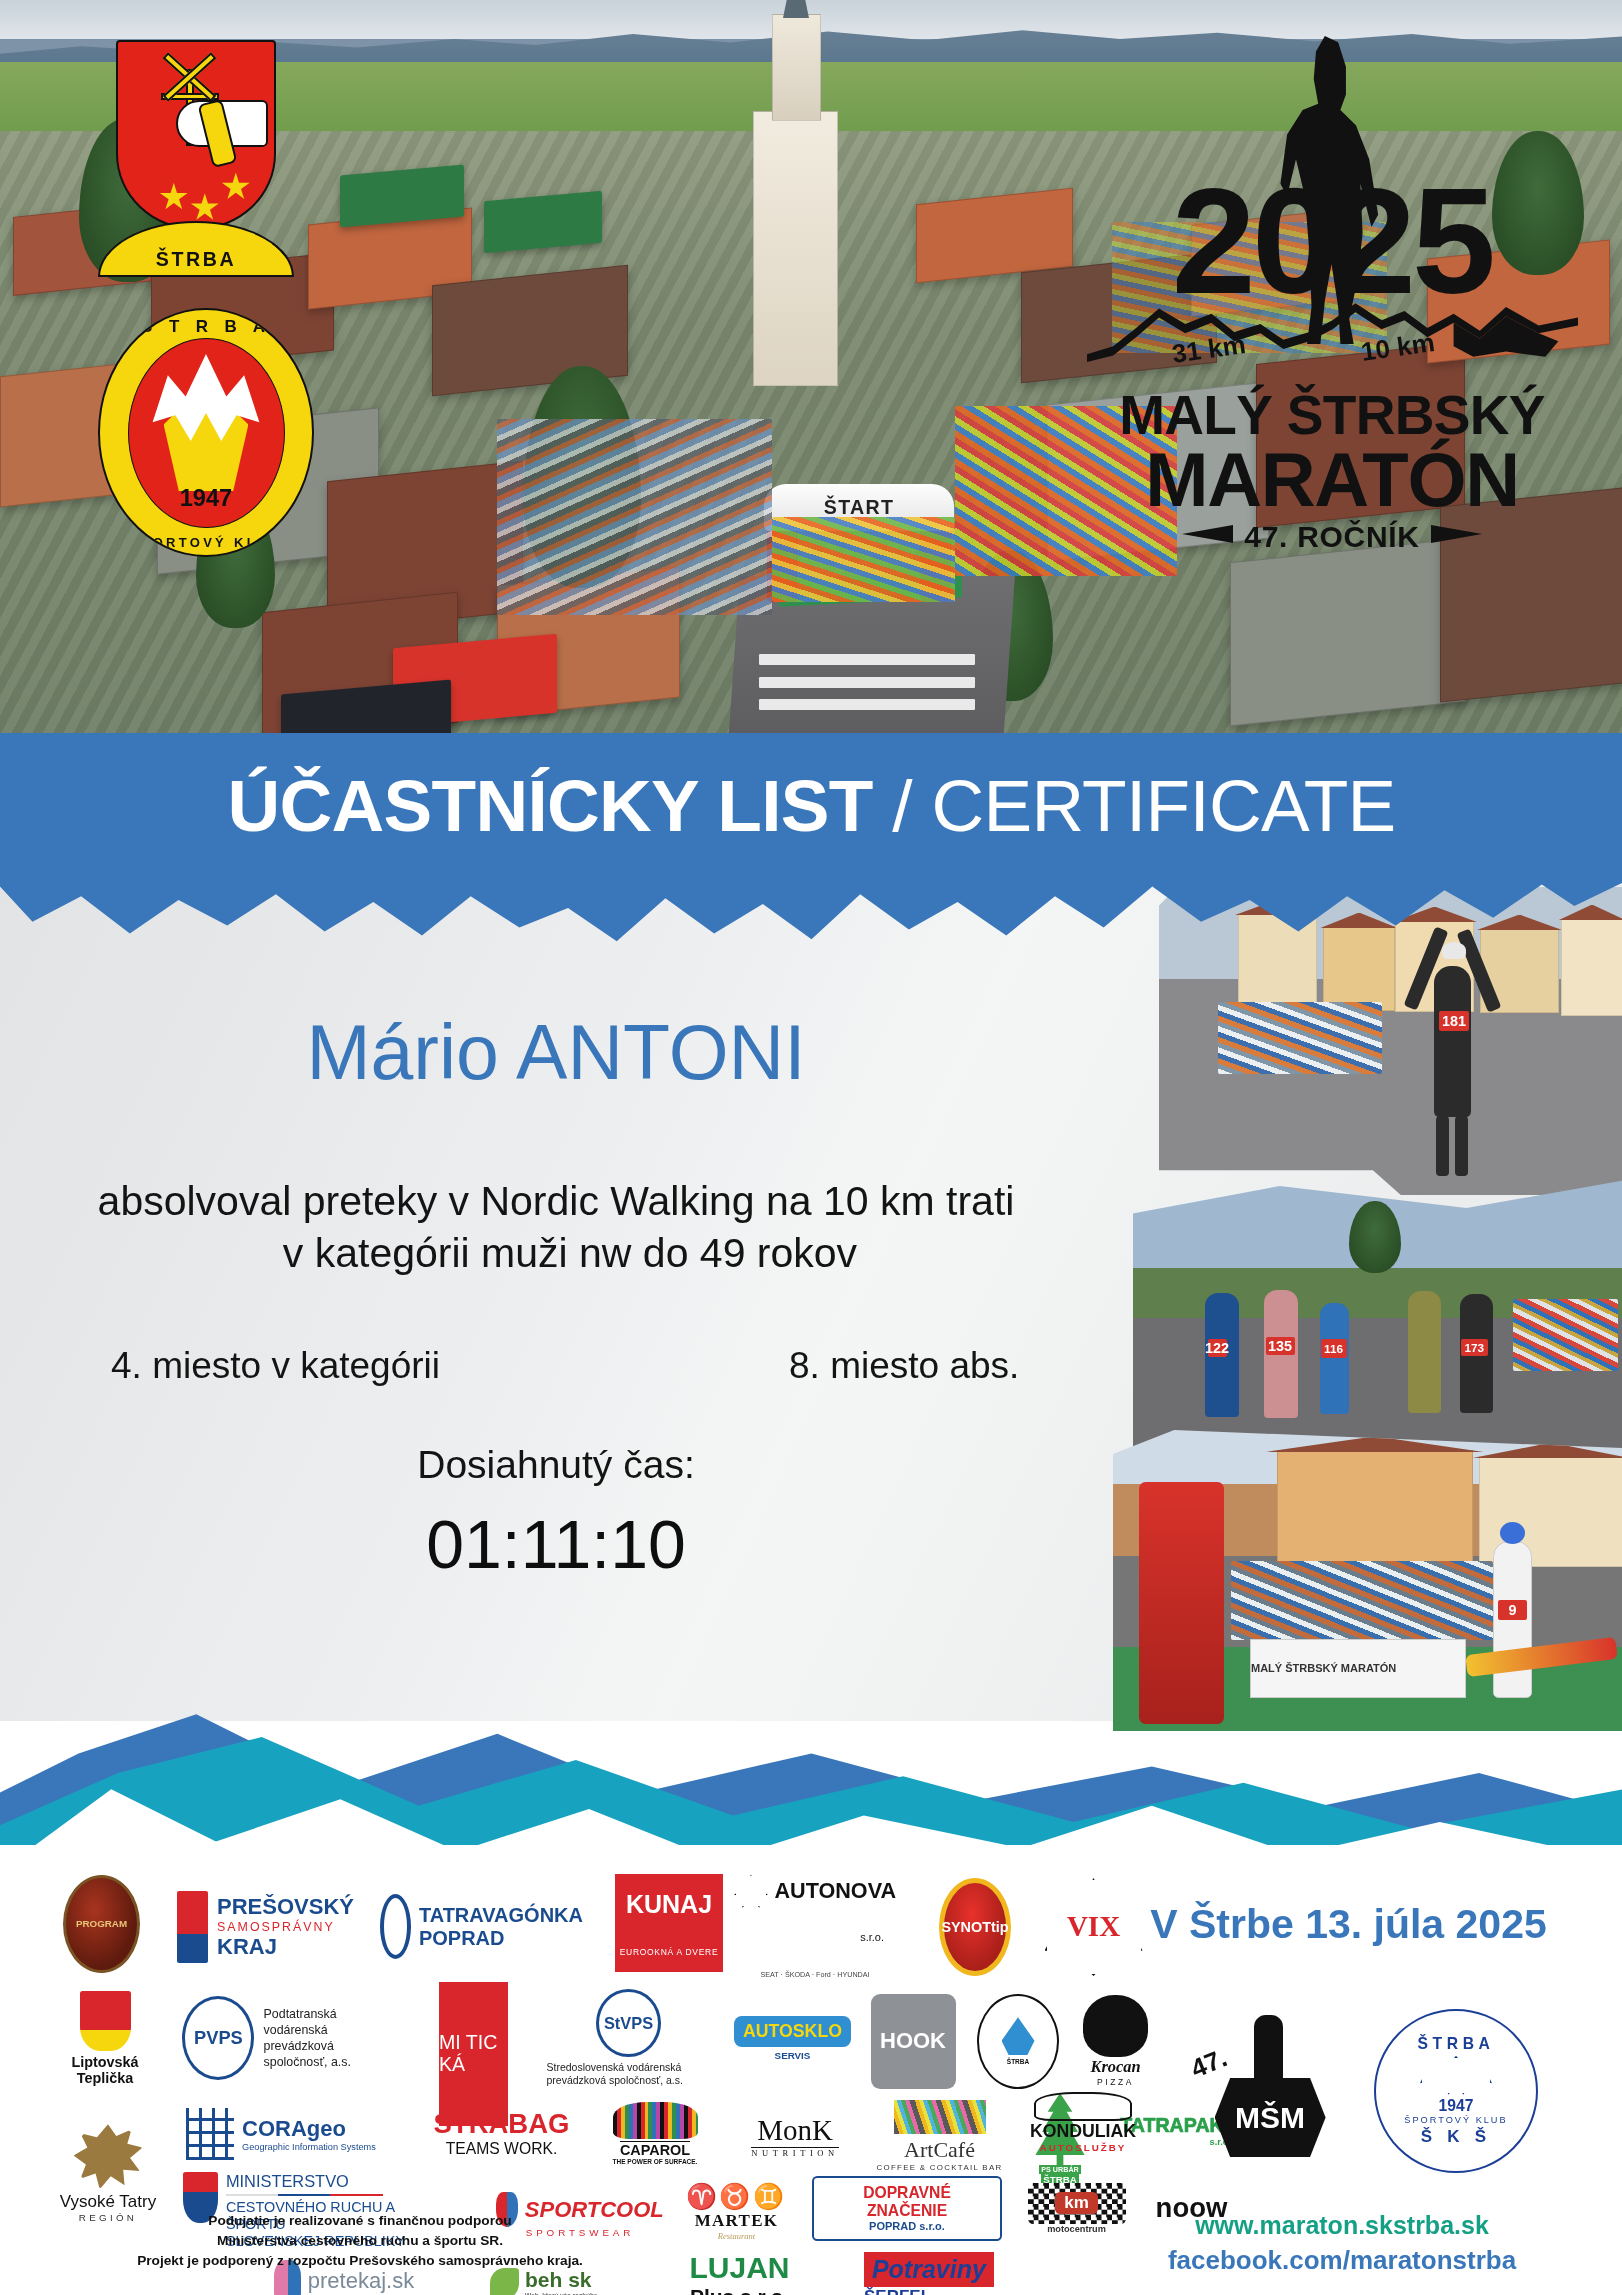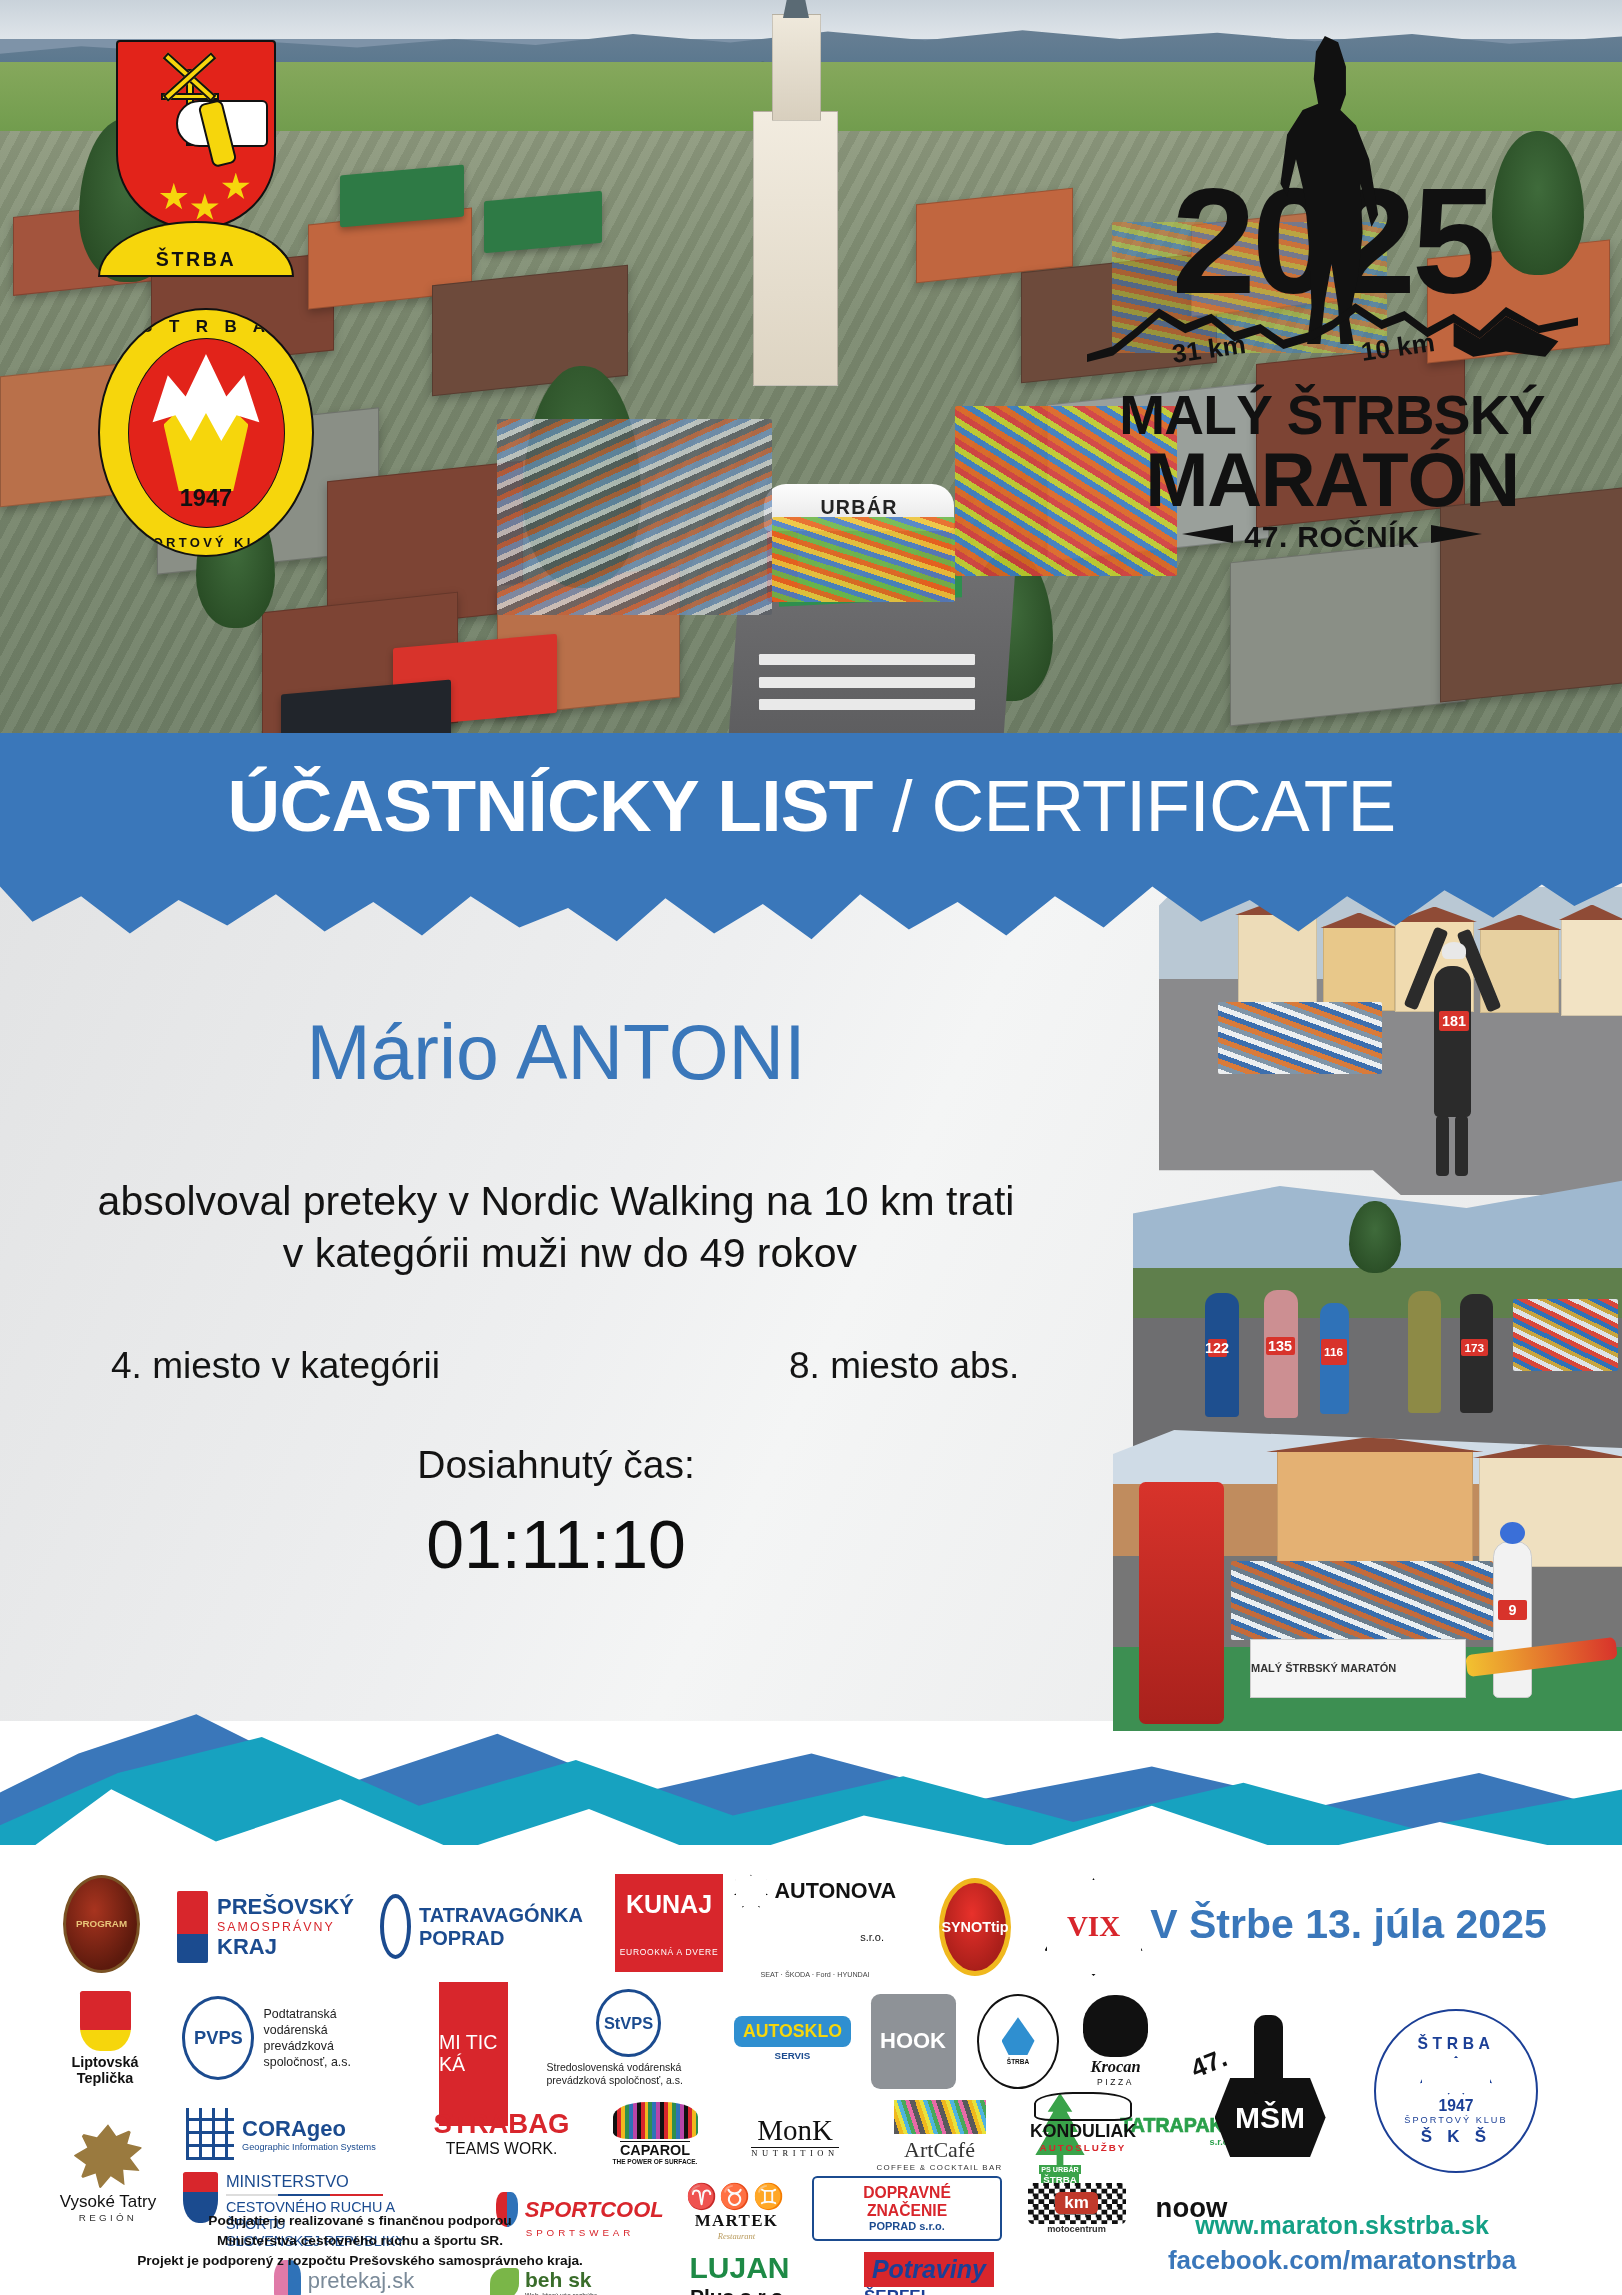--- a/index.html
+++ b/index.html
@@ -346,21 +346,21 @@
 
     <div class="road"></div>
     <div class="greencarpet"></div>
     <div class="zebra" style="left:759px;top:654px;width:216px;"></div>
     <div class="zebra" style="left:759px;top:677px;width:216px;"></div>
     <div class="zebra" style="left:759px;top:699px;width:216px;"></div>
 
     <div class="startarch">
       <div class="leg l"></div>
         <div class="leg r"></div>
-      <div class="top">URBÁR</div>
+      <div class="top">ŠTART</div>
     </div>
 
     <div class="crowd" style="left:955px;top:406px;width:222px;height:170px;background:
       repeating-linear-gradient(32deg,#e8661f 0 5.9px,#3a7ec8 5.9px 11.8px,#c8d32a 11.8px 17.7px,#dd3b3b 17.7px 23.6px);opacity:.85;"></div>
     <div class="crowd" style="left:772px;top:517px;width:183px;height:85px;background:
       repeating-linear-gradient(18deg,#e8661f 0 5.2px,#6fb84a 5.2px 10.5px,#4b7fc4 10.5px 15.7px,#eec53a 15.7px 21px);opacity:.9;"></div>
     <div class="crowd" style="left:497px;top:419px;width:275px;height:196px;background:
       repeating-linear-gradient(-24deg,#5a5f66 0 5.9px,#d0d5d8 5.9px 11px,#6b8fbb 11px 17px,#c2613a 17px 22px);opacity:.75;"></div>
     <div class="crowd" style="left:1112px;top:222px;width:275px;height:131px;background:
       repeating-linear-gradient(12deg,#d8732c 0 5.2px,#3f7fc0 5.2px 10.5px,#bccf3c 10.5px 15.7px);opacity:.55;"></div>
@@ -468,21 +468,21 @@
       <div class="figure" style="left:296px;top:229px;width:13px;height:60px;"></div>
     </div>
 
     <div class="ph ph2">
       <div class="tree" style="left:216px;top:26px;width:52px;height:72px;"></div>
       <div class="figure" style="left:72px;top:118px;width:34px;height:124px;background:#1e4f8f;border-radius:13px 13px 3.9px 3.9px;"></div>
       <div class="bib" style="left:75px;top:164px;width:19px;height:18.3px;">122</div>
       <div class="figure" style="left:131px;top:115px;width:34px;height:128px;background:#cc8f92;border-radius:13px 13px 3.9px 3.9px;"></div>
       <div class="bib" style="left:133px;top:162px;width:29px;height:18.3px;">135</div>
       <div class="figure" style="left:187px;top:128px;width:29px;height:111px;background:#2f72b8;border-radius:11.8px 11.8px 3.9px 3.9px;"></div>
-      <div class="bib" style="left:188px;top:164px;width:26px;height:26px;font-size:11.8px;">116</div>
+      <div class="bib" style="left:188px;top:164px;width:26px;height:19px;font-size:11.8px;">116</div>
       <div class="figure" style="left:275px;top:116px;width:33px;height:122px;background:#8d8a46;border-radius:13px 13px 3.9px 3.9px;"></div>
       <div class="figure" style="left:327px;top:119px;width:33px;height:119px;background:#2b2b2b;border-radius:13px 13px 3.9px 3.9px;"></div>
       <div class="bib" style="left:328px;top:164px;width:27.5px;height:17px;font-size:11.8px;">173</div>
       <div class="crowd" style="left:380px;top:124px;width:105px;height:72px;background:
         repeating-linear-gradient(26deg,#dfe3e6 0 4.6px,#c8a53e 4.6px 8.5px,#2f72b8 8.5px 13px,#d8473b 13px 17.7px);"></div>
     </div>
 
     <div class="ph ph3">
       <div class="redarch" style="left:26px;top:52px;width:85px;height:242px;"></div>
       <div class="house" style="left:164px;top:19.6px;width:196px;height:118px;background:#e4b173;">

